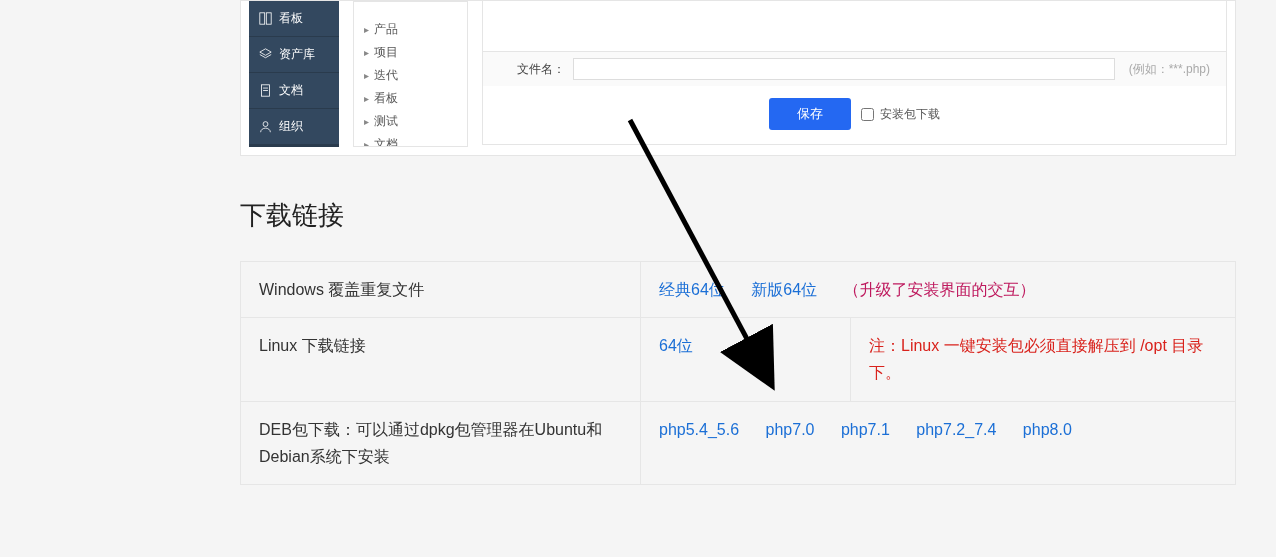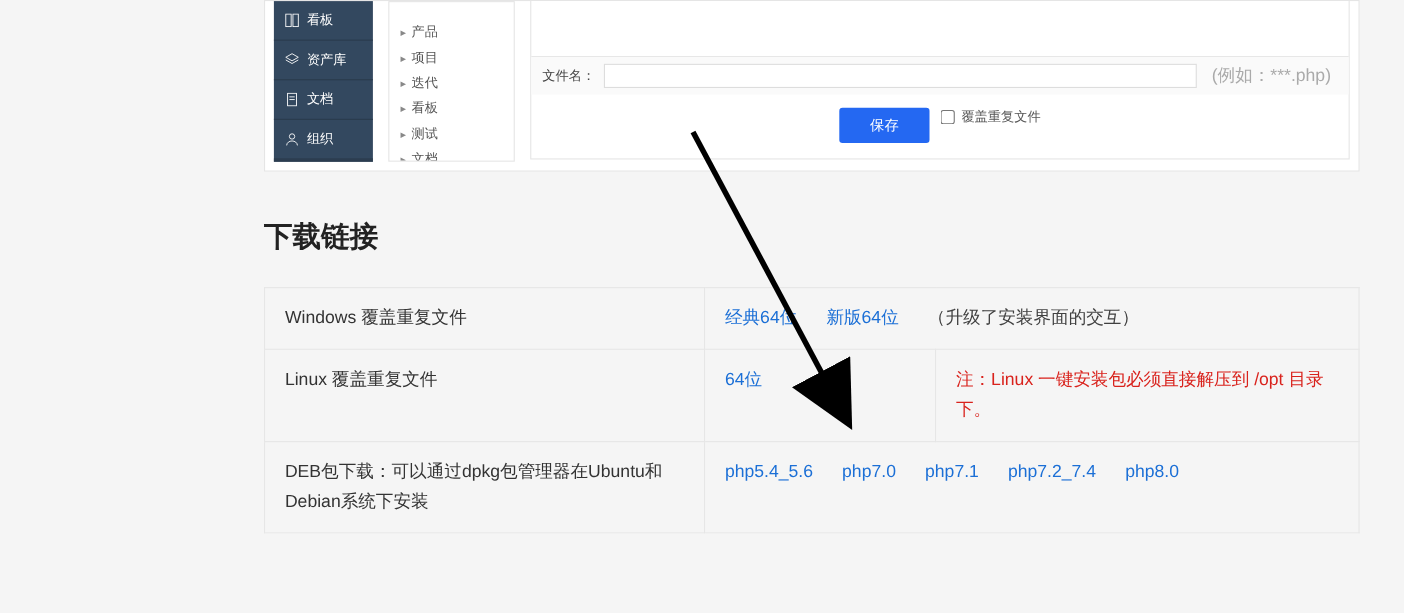--- a/index.html
+++ b/index.html
@@ -13,35 +13,35 @@
   .sidebar-hr { border: none; border-top: 1px solid #2a3b4d; margin: 0; }
   .side-icon { width: 13px; height: 13px; flex: 0 0 13px; }
 
   .tree { border: 1px solid #e5e5e5; background: #fff; width: 115px; padding: 16px 0; font-size: 12px; color: #555; overflow: hidden; }
   .tree-item { padding: 3px 6px 3px 10px; white-space: nowrap; }
   .tree-item .tri { color: #888; font-size: 10px; margin-right: 5px; }
 
   .editor-box { border: 1px solid #e5e5e5; flex: 1; display: flex; flex-direction: column; background: #fff; margin-top: -6px; margin-bottom: 2px; }
   .editor-canvas { flex: 1; border-bottom: 1px solid #e5e5e5; }
   .file-row { display: flex; align-items: center; gap: 8px; padding: 6px 10px; font-size: 12px; background: #fafafa; }
-  .file-label { color: #444; }
+  .file-label { color: #444; margin-left: 24px; }
   .file-input { flex: 1; height: 22px; border: 1px solid #ddd; background: #fff; padding: 0 6px; }
-  .file-hint { color: #aaa; font-size: 16px; padding: 0 6px; }
-  .save-row { display: flex; justify-content: center; align-items: flex-start; gap: 10px; padding: 12px 0 14px; font-size: 12px; }
+  .file-hint { color: #aaa; font-size: 12px; padding: 0 6px; }
+  .save-row { display: flex; justify-content: center; align-items: center; gap: 10px; padding: 12px 0 14px; font-size: 12px; }
   .save-btn { background: #2468f2; color: #fff; border: none; border-radius: 3px; padding: 7px 28px; font-size: 13px; cursor: pointer; }
   .chk { display: flex; align-items: center; gap: 6px; color: #555; }
   .chk input { width: 13px; height: 13px; }
 
   
-  .section-title { font-size: 26px; font-weight: 700; margin: 42px 0 28px; color: #222; }
+  .section-title { font-size: 26px; font-weight: 400; margin: 42px 0 28px; color: #222; }
   table.dl { width: 100%; border-collapse: collapse; border: 1px solid #e6e6e6; }
   table.dl td { border: 1px solid #e6e6e6; padding: 14px 18px; vertical-align: top; font-size: 16px; line-height: 1.7; }
   table.dl .label-cell { width: 400px; color: #333; }
   .lnk { color: #1b6fd6; text-decoration: none; margin-right: 22px; white-space: nowrap; }
-  .note-muted { color: #404040; }
+  .note-muted { color: #be185d; }
   .note-red { color: #d9221c; }
 
   
   .arrow-wrap { position: absolute; top: 0; left: 0; pointer-events: none; }
 </style>
 </head>
 <body>
 
 <div class="page-wrap">
 
@@ -102,40 +102,40 @@
       <div class="editor-canvas"></div>
       <div class="file-row">
         <span class="file-label">文件名：</span>
         <input class="file-input" type="text" style="">
         <span class="file-hint">(例如：***.php)</span>
       </div>
       <div class="save-row">
         <button class="save-btn">保存</button>
         <label class="chk">
           <input type="checkbox" style="">
-          <span>覆盖重复文件</span>
+          <span>安装包下载</span>
         </label>
       </div>
     </div>
   </div>
 
   <h2 class="section-title">下载链接</h2>
 
   <table class="dl">
     <tbody>
     <tr>
       <td class="label-cell">Windows 覆盖重复文件</td>
       <td colspan="2">
         <a class="lnk">经典64位</a>
         <a class="lnk">新版64位</a>
         <span class="note-muted">（升级了安装界面的交互）</span>
       </td>
     </tr>
     <tr>
-      <td class="label-cell">Linux 覆盖重复文件</td>
+      <td class="label-cell">Linux 下载链接</td>
       <td style="width:210px">
         <a class="lnk">64位</a>
       </td>
       <td>
         <span class="note-red">注：Linux 一键安装包必须直接解压到 /opt 目录下。</span>
       </td>
     </tr>
     <tr>
       <td class="label-cell">DEB包下载：可以通过dpkg包管理器在Ubuntu和Debian系统下安装</td>
       <td colspan="2">

